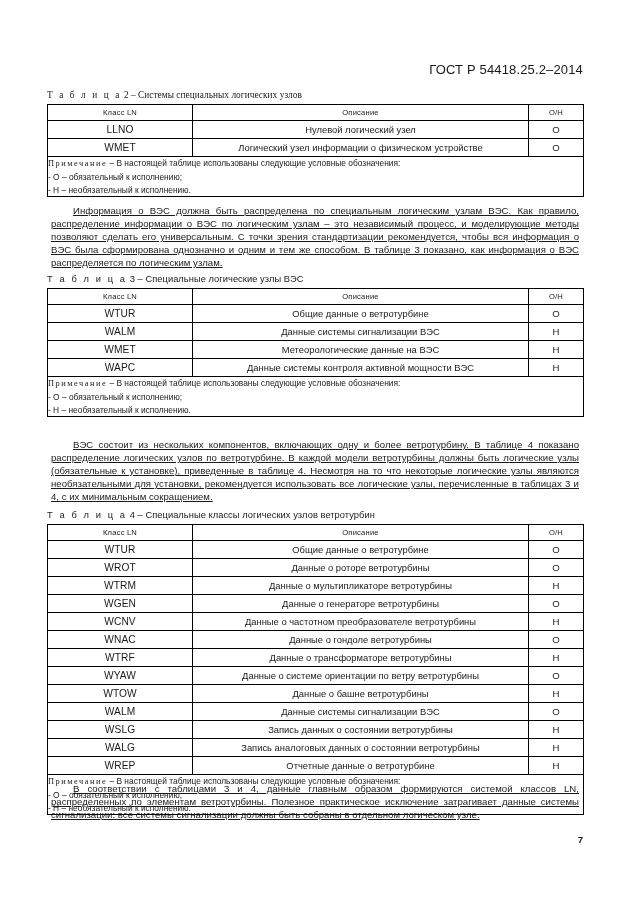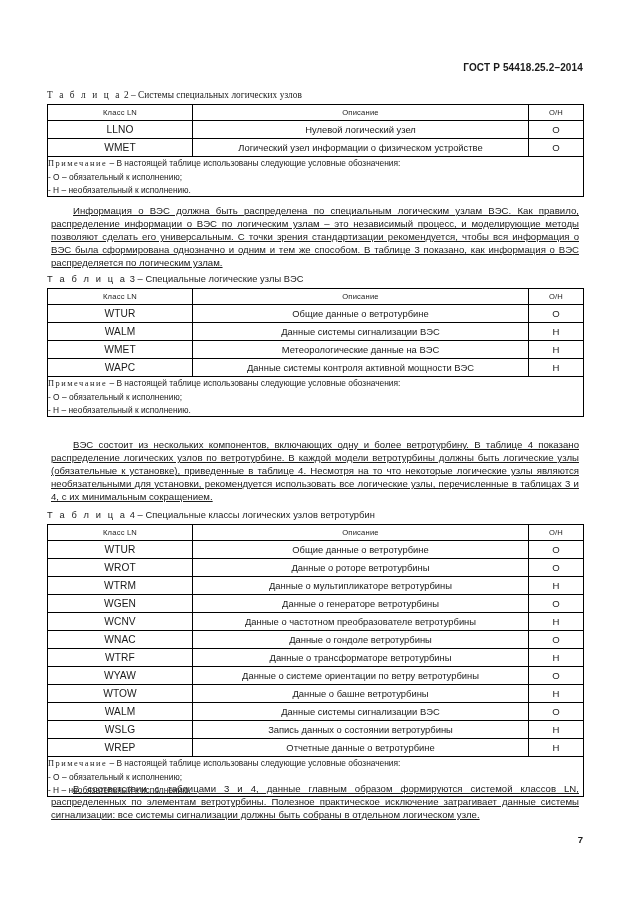--- a/index.html
+++ b/index.html
@@ -30,22 +30,22 @@
     width: 536px;
   }
 
   
   .runhead {
     position: absolute;
     right: 0;
     top: 62px;
     width: 536px;
     text-align: right;
-    font-size: 10px;
-    font-weight: bold;
+    font-size: 13px;
+    font-weight: normal;
     letter-spacing: 0.15px;
     white-space: nowrap;
   }
 
   
   .tcaption {
     font-size: 9.3px;
     margin: 0;
     padding: 0 0 3px 0;
     white-space: nowrap;
@@ -329,20 +329,25 @@
             <td class="ln">WALM</td>
             <td class="desc">Данные системы сигнализации ВЭС</td>
             <td class="oh">О</td>
           </tr>
           <tr>
             <td class="ln">WSLG</td>
             <td class="desc">Запись данных о состоянии ветротурбины</td>
             <td class="oh">Н</td>
           </tr>
           <tr>
+            <td class="ln">WALG</td>
+            <td class="desc">Запись аналоговых данных о состоянии ветротурбины</td>
+            <td class="oh">Н</td>
+          </tr>
+          <tr>
             <td class="ln">WREP</td>
             <td class="desc">Отчетные данные о ветротурбине</td>
             <td class="oh">Н</td>
           </tr>
           <tr>
             <td class="notecell" colspan="3">
               <span class="note-line"><span class="nt-title">Примечание</span><span> – В настоящей таблице использованы следующие условные обозначения:</span></span>
               <span class="note-line">- О – обязательный к исполнению;</span>
               <span class="note-line">- Н – необязательный к исполнению.</span>
             </td>

